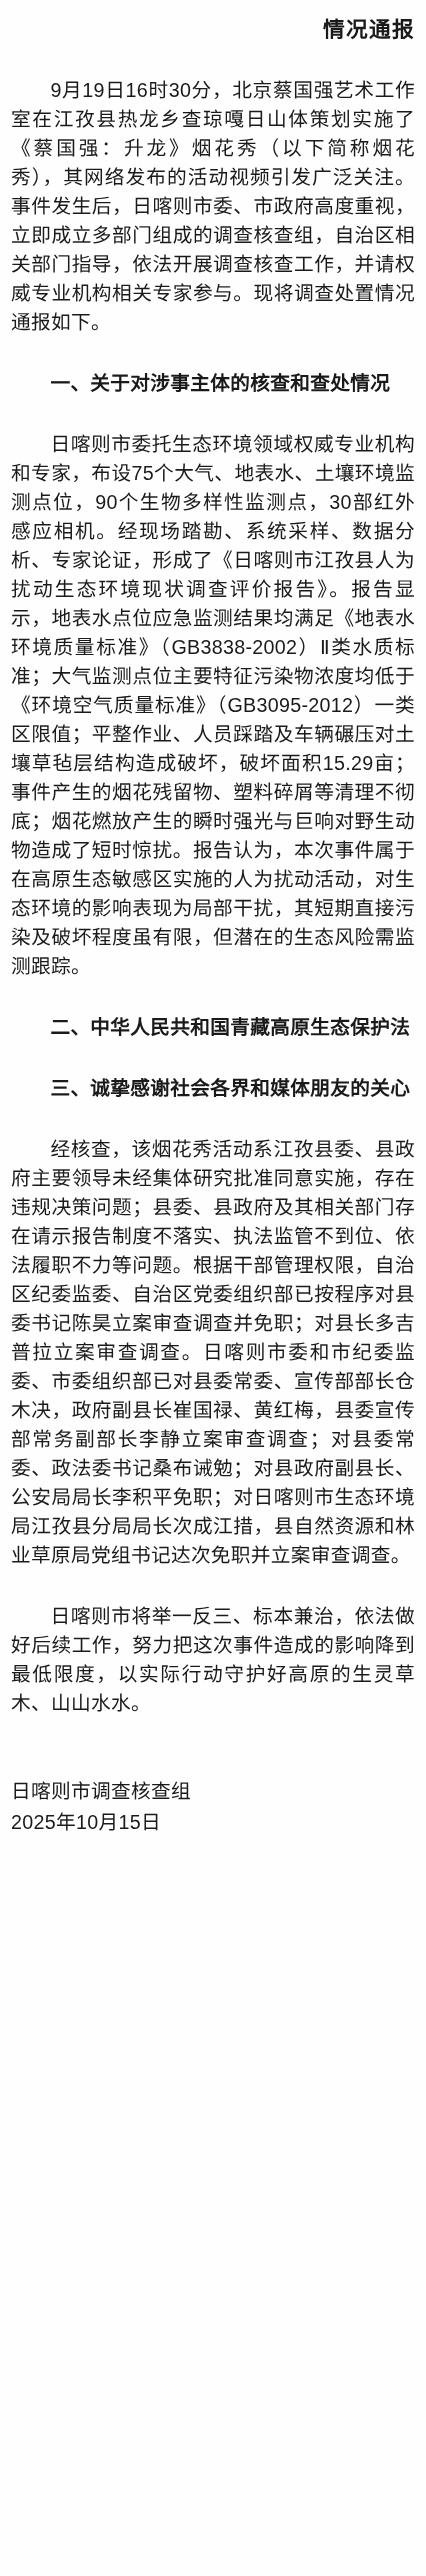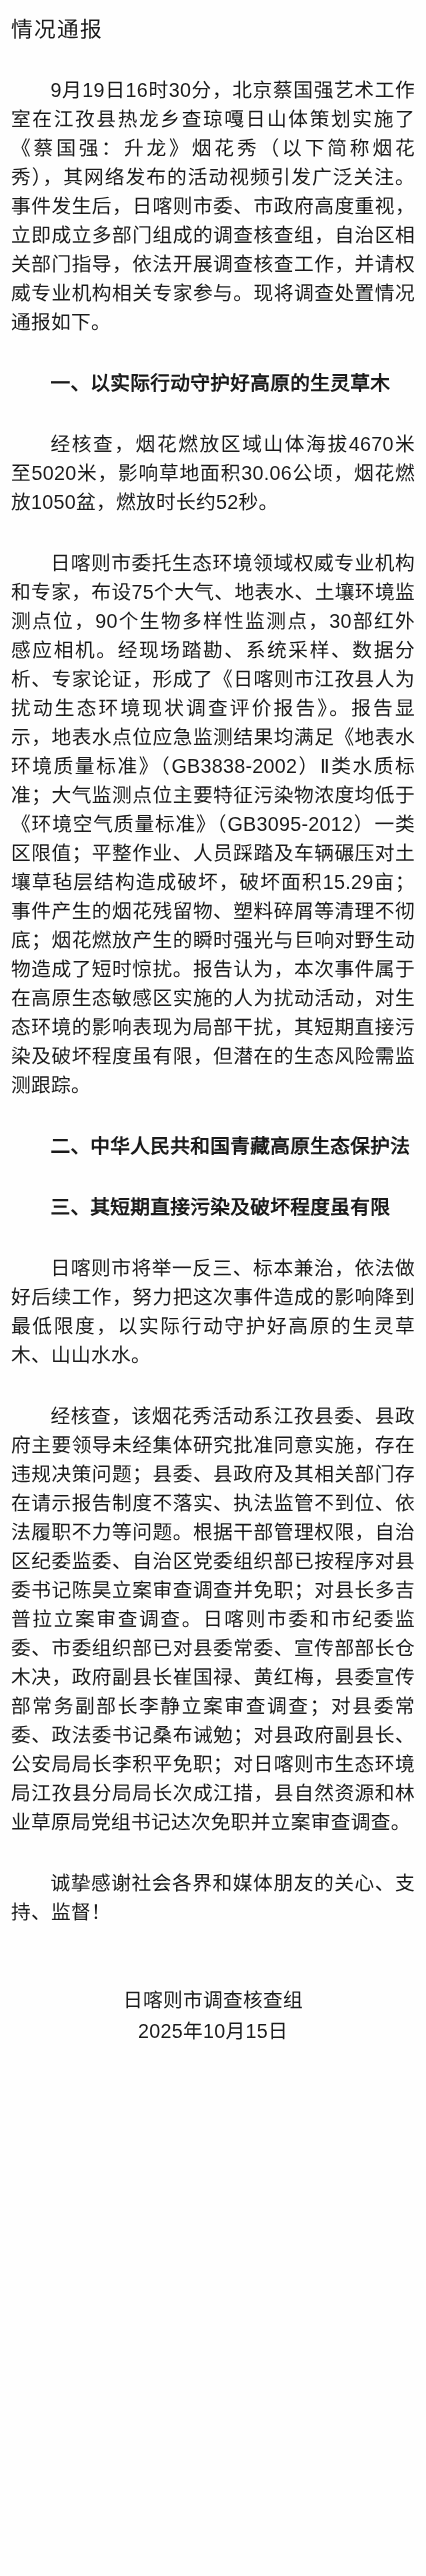--- a/index.html
+++ b/index.html
@@ -15,74 +15,72 @@
     padding: 18.4px 11px 26px 11px;
     background: #fefefe;
     color: #1a1a1a;
     font-family: "Liberation Sans", "DejaVu Sans", sans-serif;
     font-size: 19.7px;
     line-height: 29px;
     letter-spacing: 0.3px;
   }
   .doc-title {
     margin: 0 0 34px 0;
-    text-align: left;
+    text-align: right;
     font-size: 21.7px;
     line-height: 23.6px;
-    font-weight: 400;
+    font-weight: 700;
     letter-spacing: 1.3px;
   }
   .para {
     margin: 0 0 32px 0;
     text-align: justify;
     text-indent: 2em;
     word-break: break-all;
   }
   .sec-heading {
     margin: 9.2px 0 32px 0;
     font-size: 19.7px;
     line-height: 29px;
     font-weight: 700;
     text-indent: 2em;
   }
   .sig-block {
     margin-top: 58px;
-    text-align: center;
+    text-align: left;
     line-height: 31.5px;
   }
   .sig-line {
     display: block;
   }
 </style>
 </head>
 <body>
 
 <div class="page">
 
   <h1 class="doc-title">情况通报</h1>
 
   <p class="para">9月19日16时30分，北京蔡国强艺术工作室在江孜县热龙乡查琼嘎日山体策划实施了《蔡国强：升龙》烟花秀（以下简称烟花秀），其网络发布的活动视频引发广泛关注。事件发生后，日喀则市委、市政府高度重视，立即成立多部门组成的调查核查组，自治区相关部门指导，依法开展调查核查工作，并请权威专业机构相关专家参与。现将调查处置情况通报如下。</p>
 
-  <h2 class="sec-heading">一、以实际行动守护好高原的生灵草木</h2>
+  <h2 class="sec-heading">一、关于对涉事主体的核查和查处情况</h2>
 
-  <p class="para">经核查，烟花燃放区域山体海拔4670米至5020米，影响草地面积30.06公顷，烟花燃放1050盆，燃放时长约52秒。</p>
 
   <p class="para">日喀则市委托生态环境领域权威专业机构和专家，布设75个大气、地表水、土壤环境监测点位，90个生物多样性监测点，30部红外感应相机。经现场踏勘、系统采样、数据分析、专家论证，形成了《日喀则市江孜县人为扰动生态环境现状调查评价报告》。报告显示，地表水点位应急监测结果均满足《地表水环境质量标准》（GB3838-2002）Ⅱ类水质标准；大气监测点位主要特征污染物浓度均低于《环境空气质量标准》（GB3095-2012）一类区限值；平整作业、人员踩踏及车辆碾压对土壤草毡层结构造成破坏，破坏面积15.29亩；事件产生的烟花残留物、塑料碎屑等清理不彻底；烟花燃放产生的瞬时强光与巨响对野生动物造成了短时惊扰。报告认为，本次事件属于在高原生态敏感区实施的人为扰动活动，对生态环境的影响表现为局部干扰，其短期直接污染及破坏程度虽有限，但潜在的生态风险需监测跟踪。</p>
 
   <h2 class="sec-heading">二、中华人民共和国青藏高原生态保护法</h2>
 
 
 
-  <h2 class="sec-heading">三、其短期直接污染及破坏程度虽有限</h2>
+  <h2 class="sec-heading">三、诚挚感谢社会各界和媒体朋友的关心</h2>
+
+  <p class="para">经核查，该烟花秀活动系江孜县委、县政府主要领导未经集体研究批准同意实施，存在违规决策问题；县委、县政府及其相关部门存在请示报告制度不落实、执法监管不到位、依法履职不力等问题。根据干部管理权限，自治区纪委监委、自治区党委组织部已按程序对县委书记陈昊立案审查调查并免职；对县长多吉普拉立案审查调查。日喀则市委和市纪委监委、市委组织部已对县委常委、宣传部部长仓木决，政府副县长崔国禄、黄红梅，县委宣传部常务副部长李静立案审查调查；对县委常委、政法委书记桑布诫勉；对县政府副县长、公安局局长李积平免职；对日喀则市生态环境局江孜县分局局长次成江措，县自然资源和林业草原局党组书记达次免职并立案审查调查。</p>
 
   <p class="para">日喀则市将举一反三、标本兼治，依法做好后续工作，努力把这次事件造成的影响降到最低限度，以实际行动守护好高原的生灵草木、山山水水。</p>
 
-  <p class="para">经核查，该烟花秀活动系江孜县委、县政府主要领导未经集体研究批准同意实施，存在违规决策问题；县委、县政府及其相关部门存在请示报告制度不落实、执法监管不到位、依法履职不力等问题。根据干部管理权限，自治区纪委监委、自治区党委组织部已按程序对县委书记陈昊立案审查调查并免职；对县长多吉普拉立案审查调查。日喀则市委和市纪委监委、市委组织部已对县委常委、宣传部部长仓木决，政府副县长崔国禄、黄红梅，县委宣传部常务副部长李静立案审查调查；对县委常委、政法委书记桑布诫勉；对县政府副县长、公安局局长李积平免职；对日喀则市生态环境局江孜县分局局长次成江措，县自然资源和林业草原局党组书记达次免职并立案审查调查。</p>
-
-  <p class="para">诚挚感谢社会各界和媒体朋友的关心、支持、监督！</p>
 
   <div class="sig-block">
     <span class="sig-line">日喀则市调查核查组</span>
     <span class="sig-line">2025年10月15日</span>
   </div>
 
 </div>
 
 
 </body></html>

